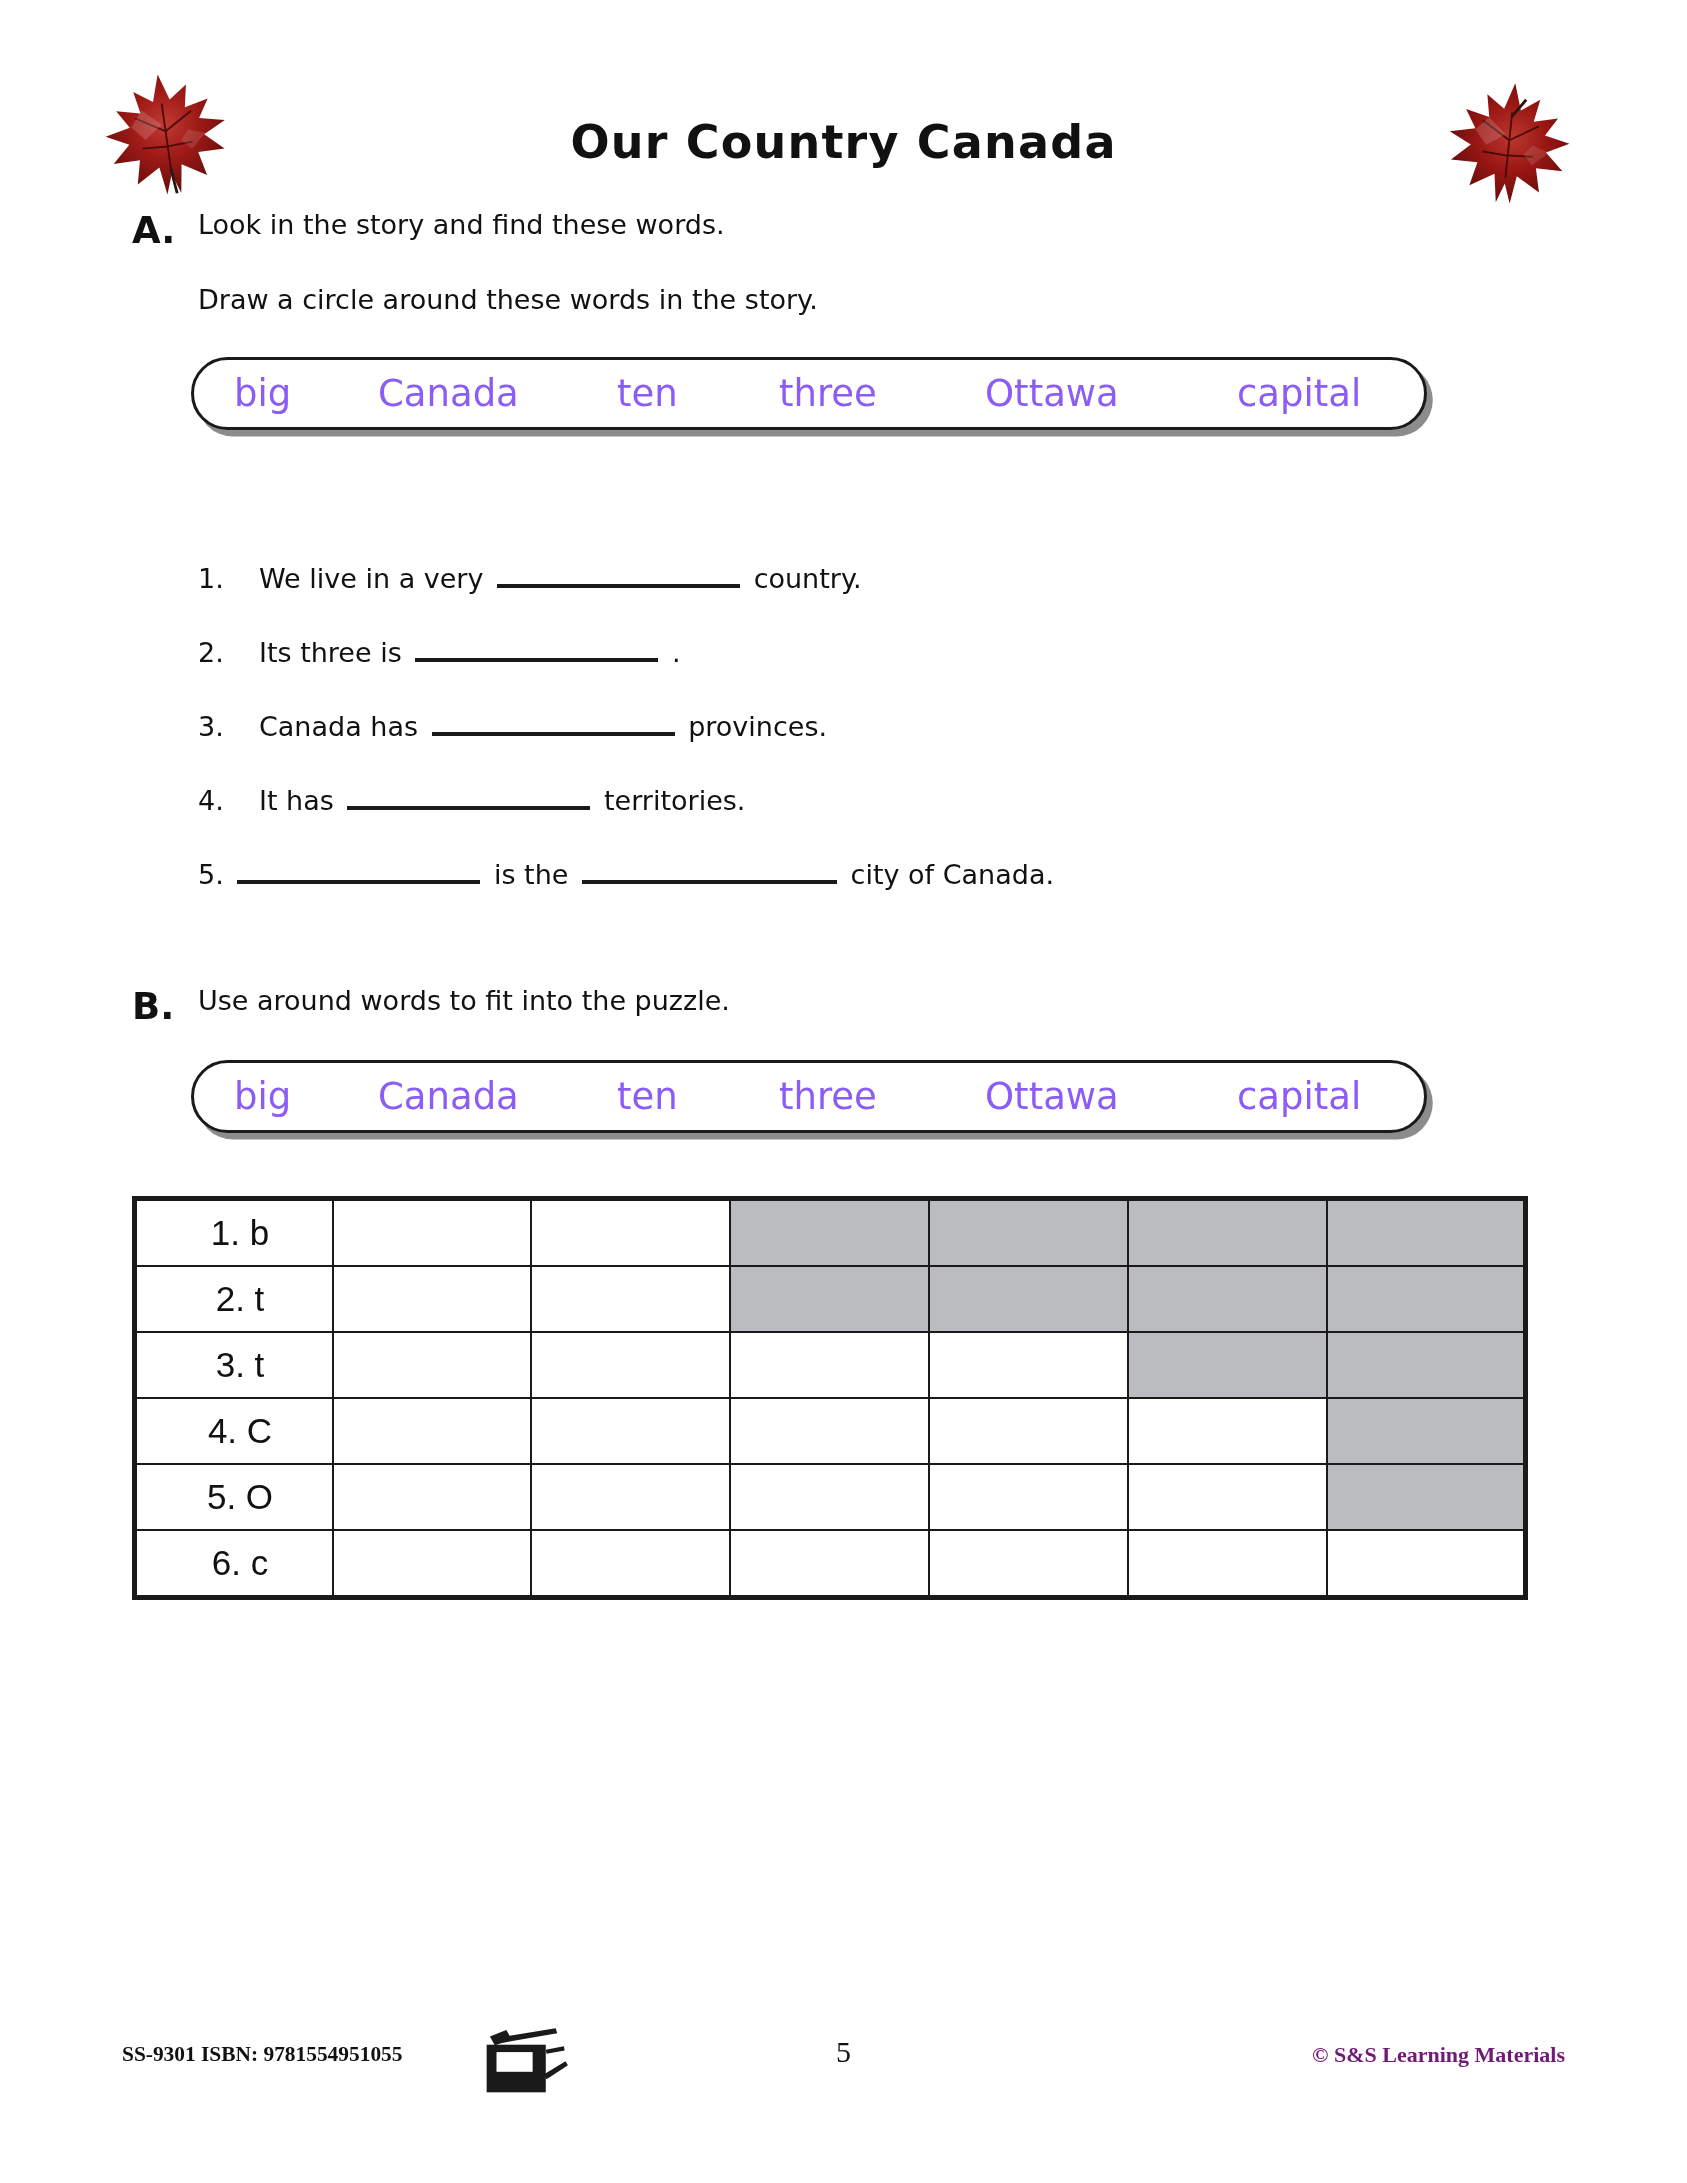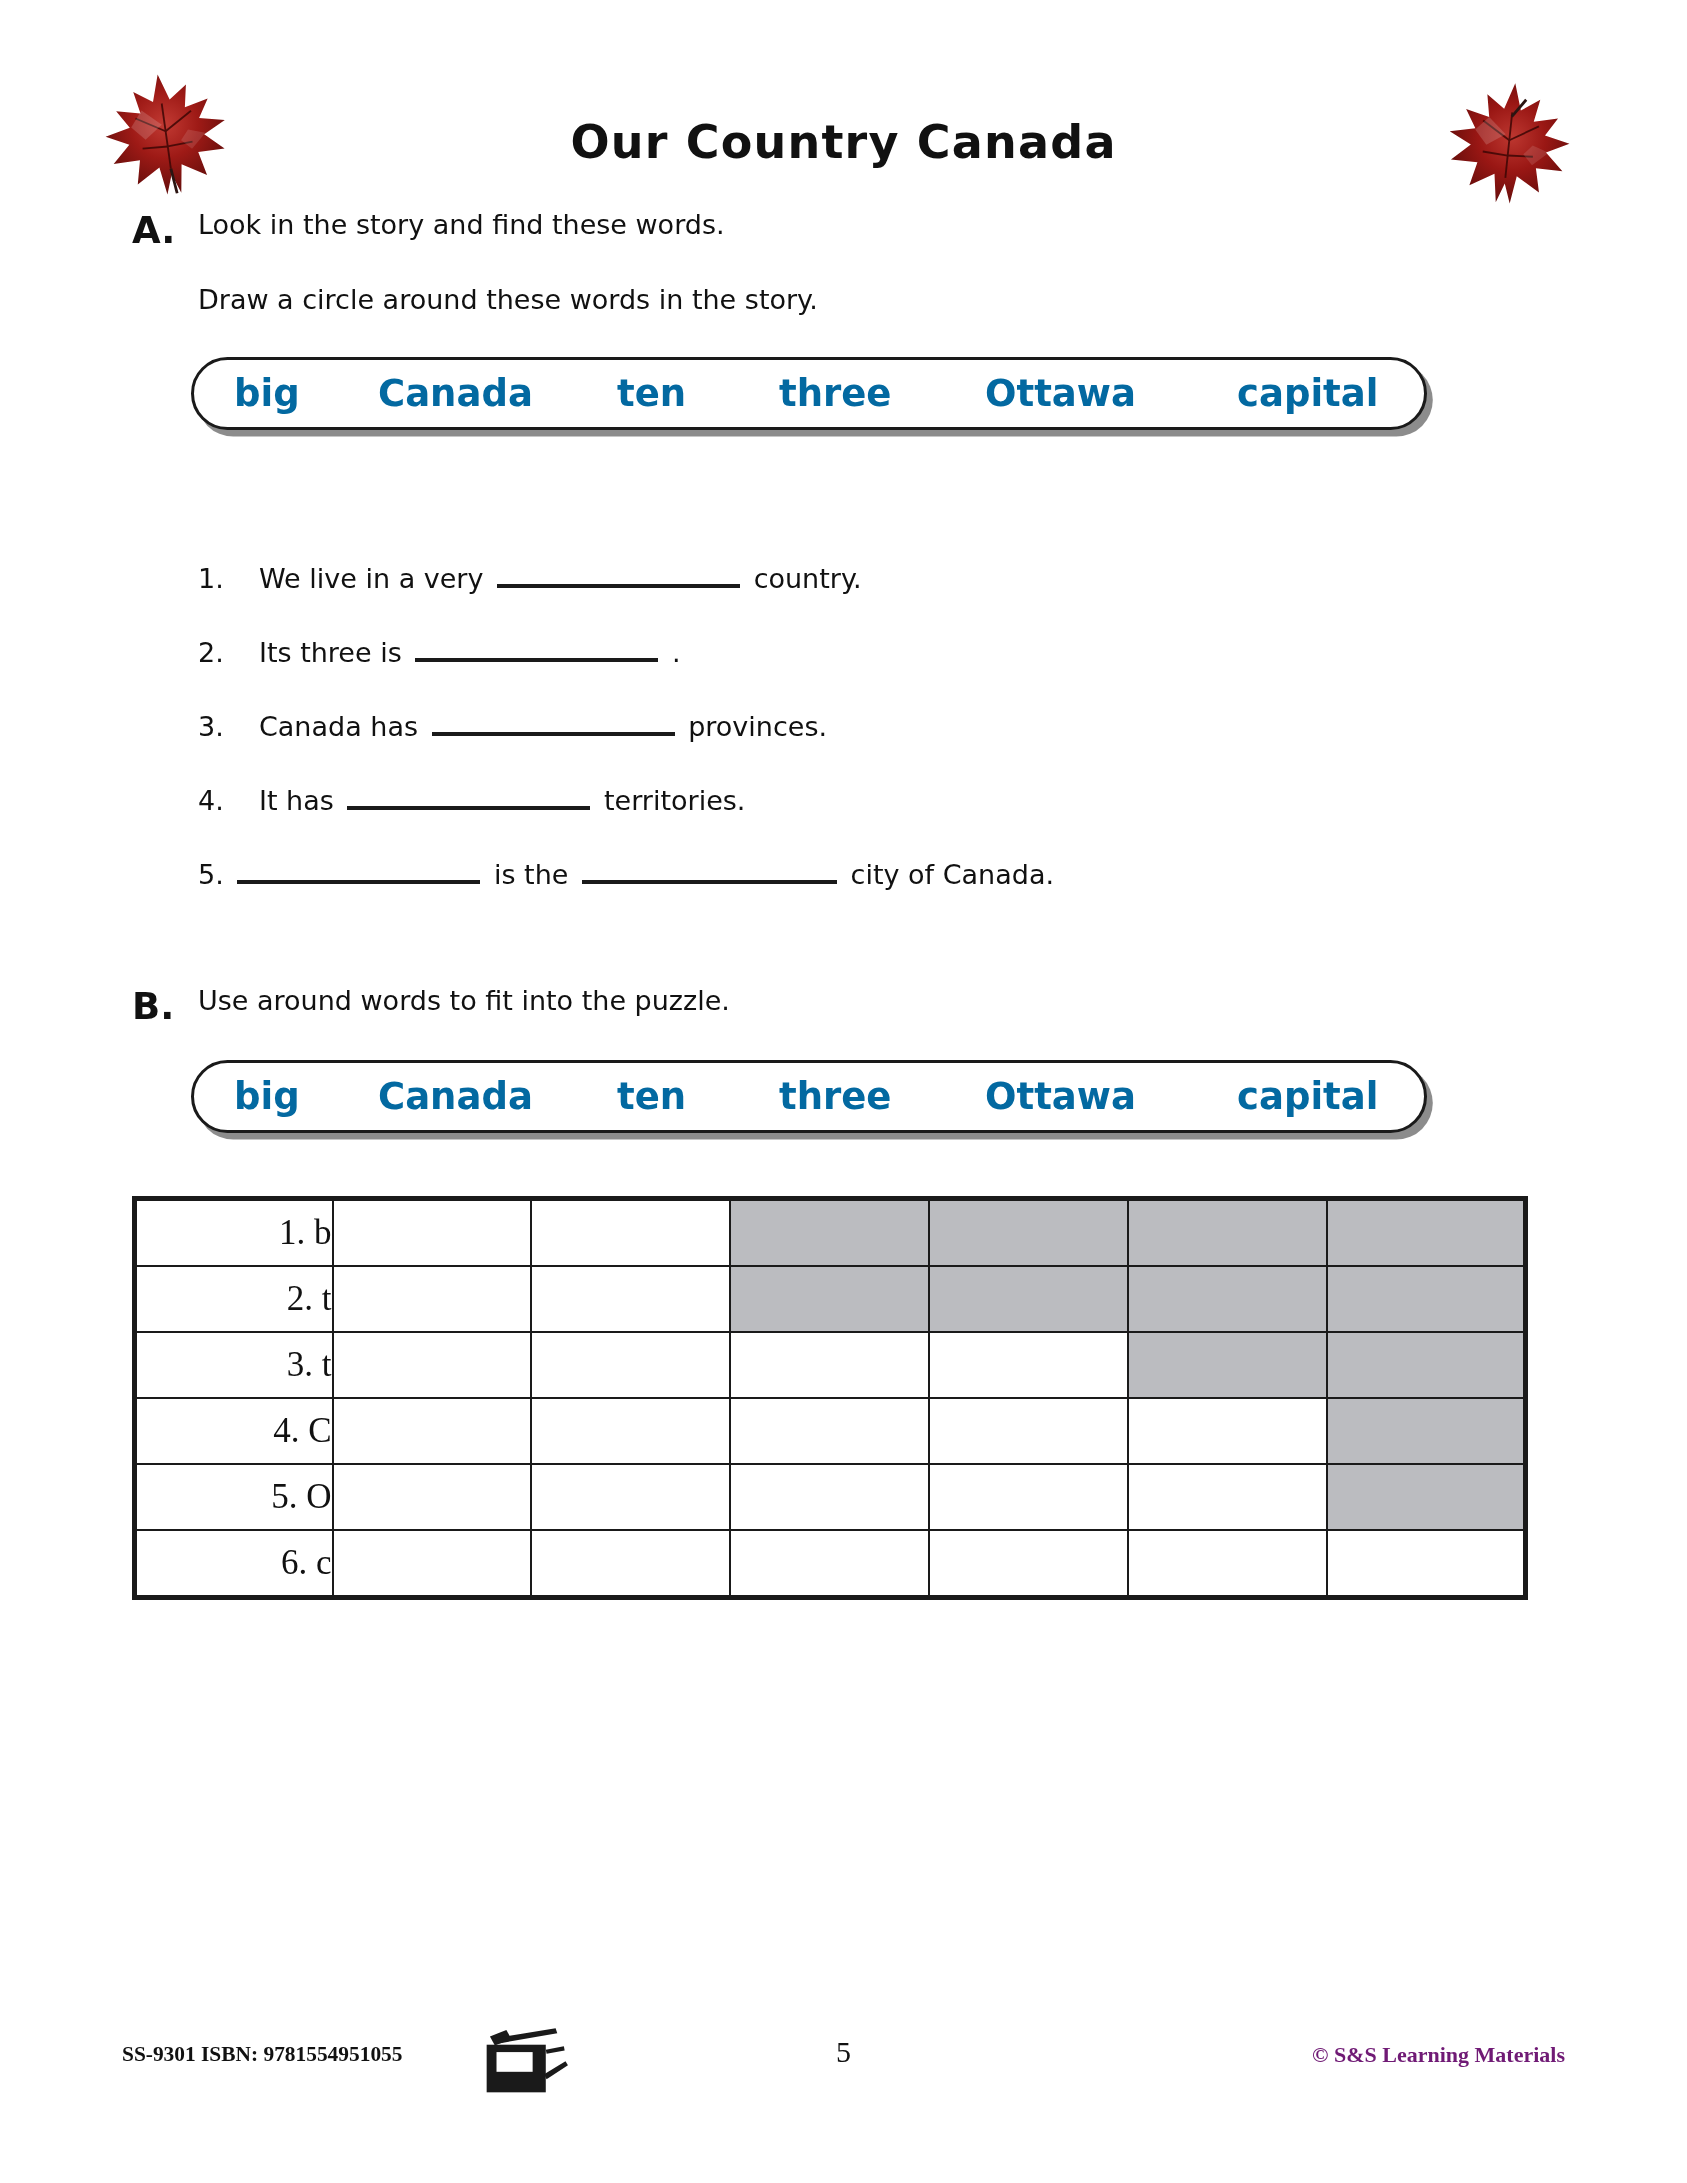--- a/index.html
+++ b/index.html
@@ -77,41 +77,41 @@
     border-radius: 38px;
     background: #ffffff;
     box-shadow: 5.8px 6.6px 0 rgba(0,0,0,0.45);
     display: flex;
     align-items: center;
     padding: 0 40px;
   }
   .wordbank .wb-word {
     font-family: "DejaVu Sans", sans-serif;
     font-size: 37px;
-    font-weight: bold;
-    color: #0369a1;
+    font-weight: normal;
+    color: #8b5cf6;
     white-space: nowrap;
   }
 
   
   .puzzle {
     position: absolute;
     border-collapse: collapse;
     table-layout: fixed;
   }
   .puzzle td {
     border: 2.5px solid #1a1a1a;
     height: 64px;
     background: #ffffff;
     padding: 0;
   }
   .puzzle td.label {
-    text-align: right;
+    text-align: center;
     padding-left: 11.5px;
-    font-family: Liberation Serif, serif;
+    font-family: Liberation Sans, sans-serif;
     font-size: 35px;
     color: #111111;
     white-space: nowrap;
   }
   .puzzle td.shaded { background: #bbbcc0; }
   .puzzle .outer-top    { border-top-width: 5px; }
   .puzzle .outer-bottom { border-bottom-width: 5px; }
   .puzzle .outer-left   { border-left-width: 5px; }
   .puzzle .outer-right  { border-right-width: 5px; }
 

